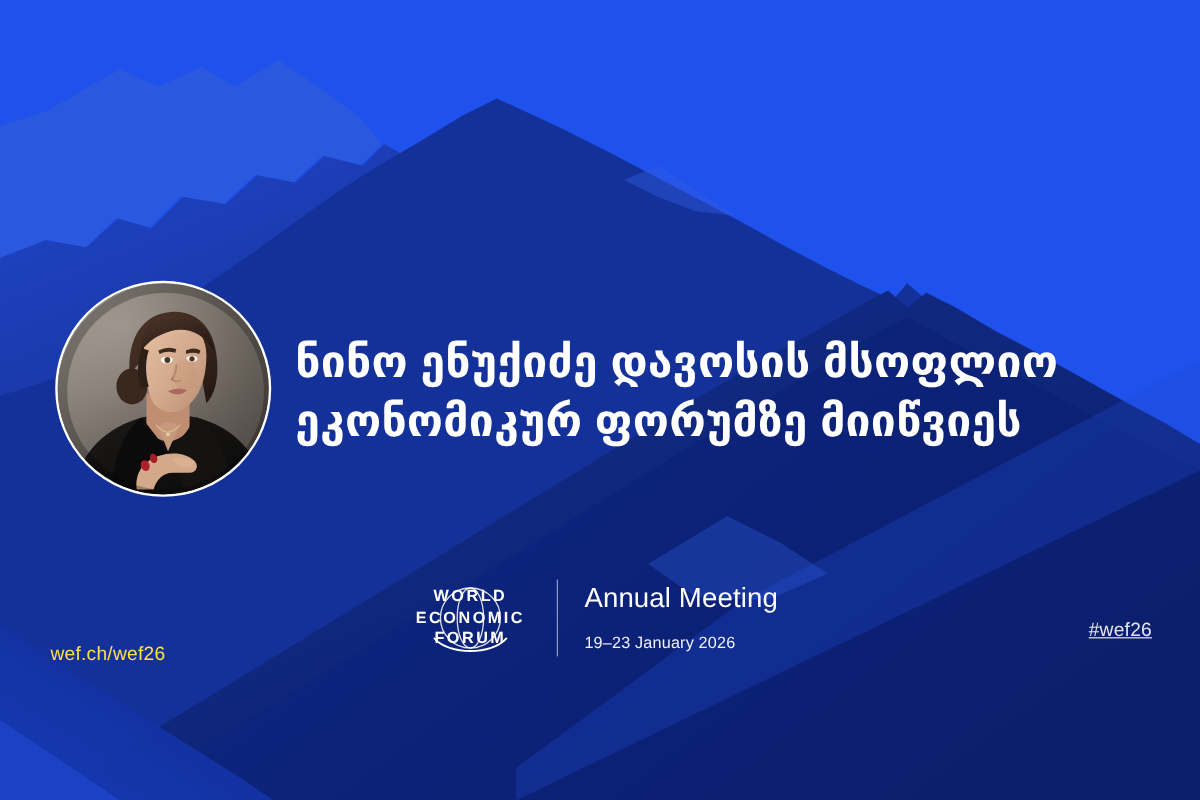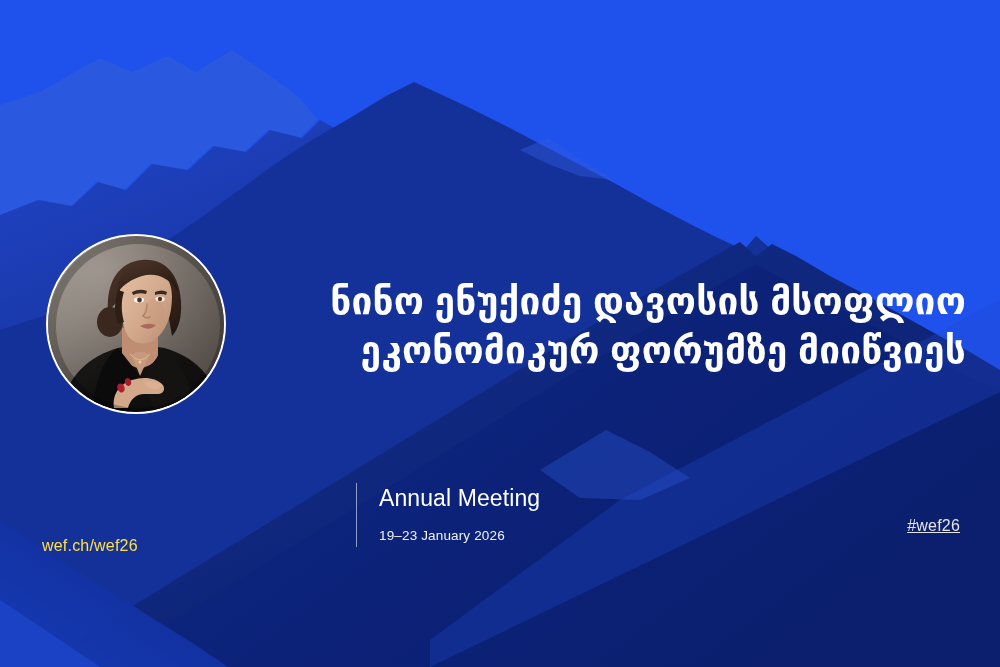--- a/index.html
+++ b/index.html
@@ -44,21 +44,21 @@
   
   #headline{
     position:absolute;
     left:246px;top:277px;
     width:720px;
     color:#ffffff;
     font-size:37px;
     line-height:1.33;
     font-weight:700;
     letter-spacing:.2px;
-    text-align:right;
+    text-align:left;
     white-space:pre-line;
   }
 
   
   #lockup{
     position:absolute;
     left:338px;top:483px;
     display:flex;align-items:center;
   }
   #wef-logo{position:relative;width:108px;height:62px;}
@@ -242,20 +242,35 @@
         </g>
       </svg>
     </div>
   </div>
 
   <div id="headline">ნინო ენუქიძე დავოსის მსოფლიო
 ეკონომიკურ ფორუმზე მიიწვიეს</div>
 
   <div id="lockup">
 
+    <div id="wef-logo">
+      <svg width="108" height="62" viewBox="0 0 108 62">
+
+        <circle cx="54" cy="31" r="25" fill="none" stroke="rgba(255,255,255,.85)" stroke-width="1.1"></circle>
+
+        <ellipse cx="54" cy="31" rx="11" ry="25" fill="none" stroke="rgba(255,255,255,.85)" stroke-width="1.1"></ellipse>
+
+        <path d="M24,48 C36,62 72,62 84,48" fill="none" stroke="#ffffff" stroke-width="1.6" stroke-linecap="round"></path>
+      </svg>
+      <div class="wef-lines">
+        <div>WORLD</div>
+        <div>ECONOMIC</div>
+        <div>FORUM</div>
+      </div>
+    </div>
 
     <div class="divider"></div>
 
     <div id="meeting">
       <div class="meeting-title">Annual Meeting</div>
       <div class="meeting-line">19–23 January 2026</div>
     </div>
   </div>
 
   <div id="site-url">wef.ch/wef26</div>

